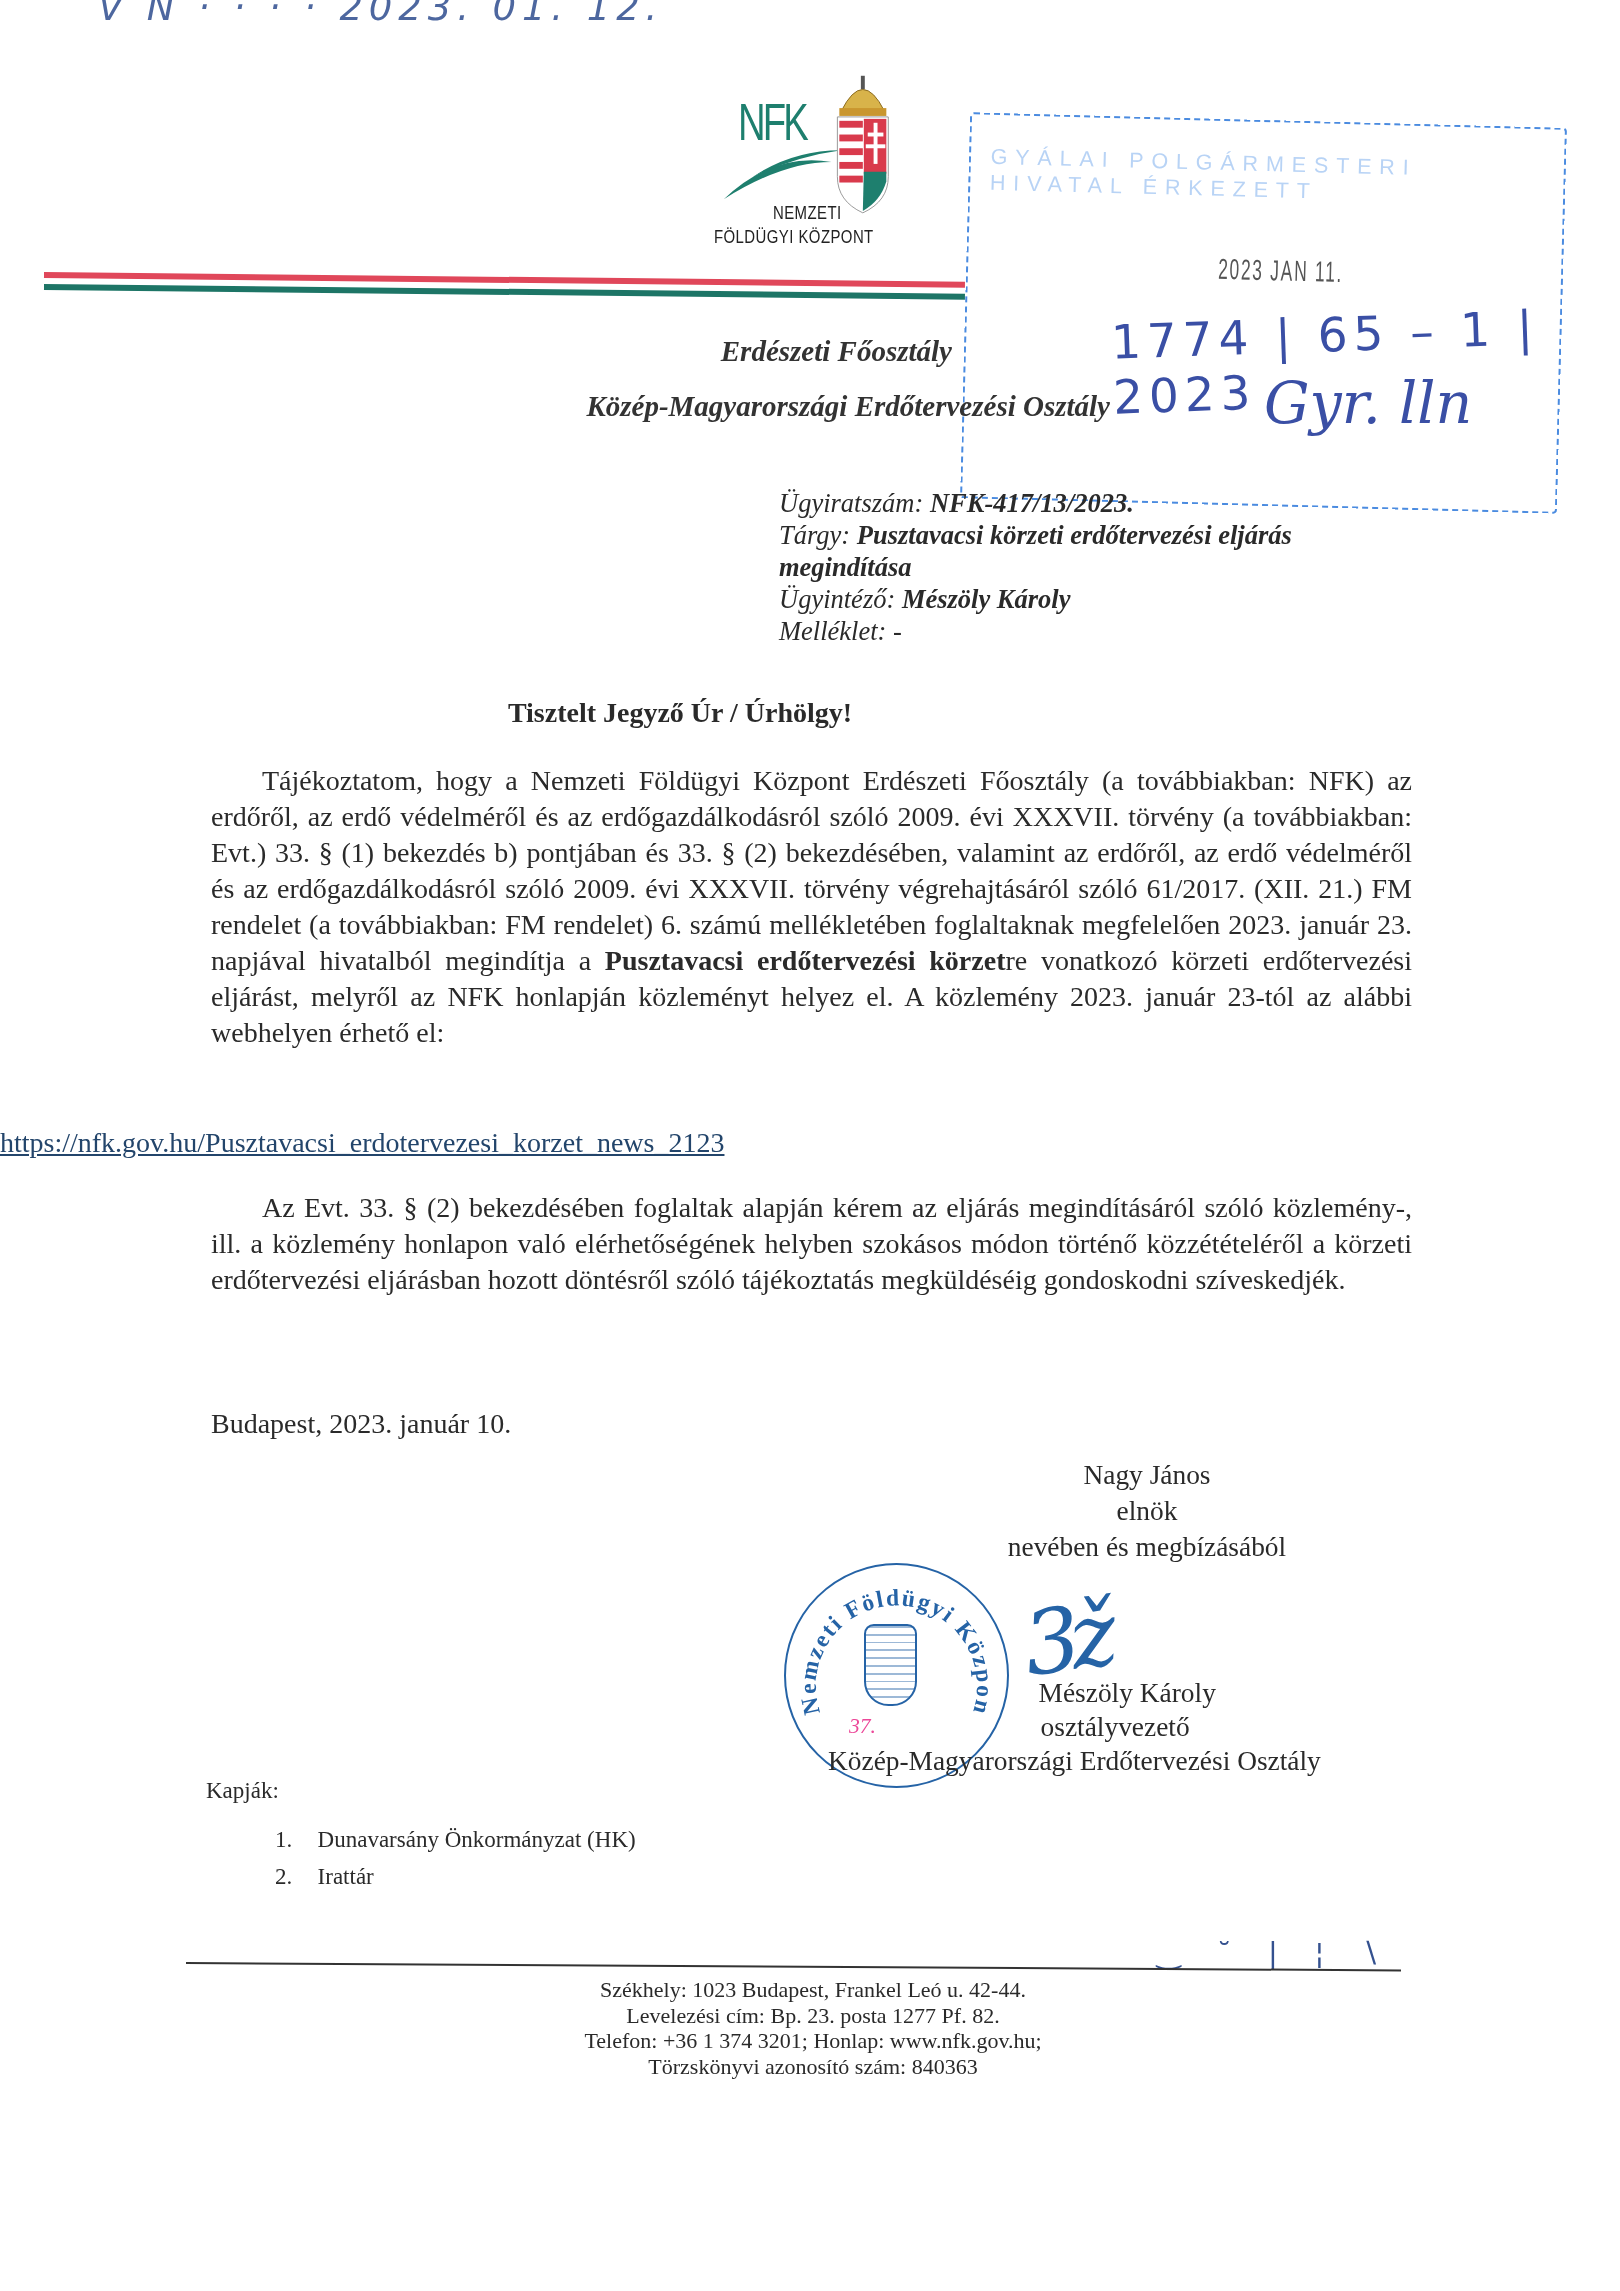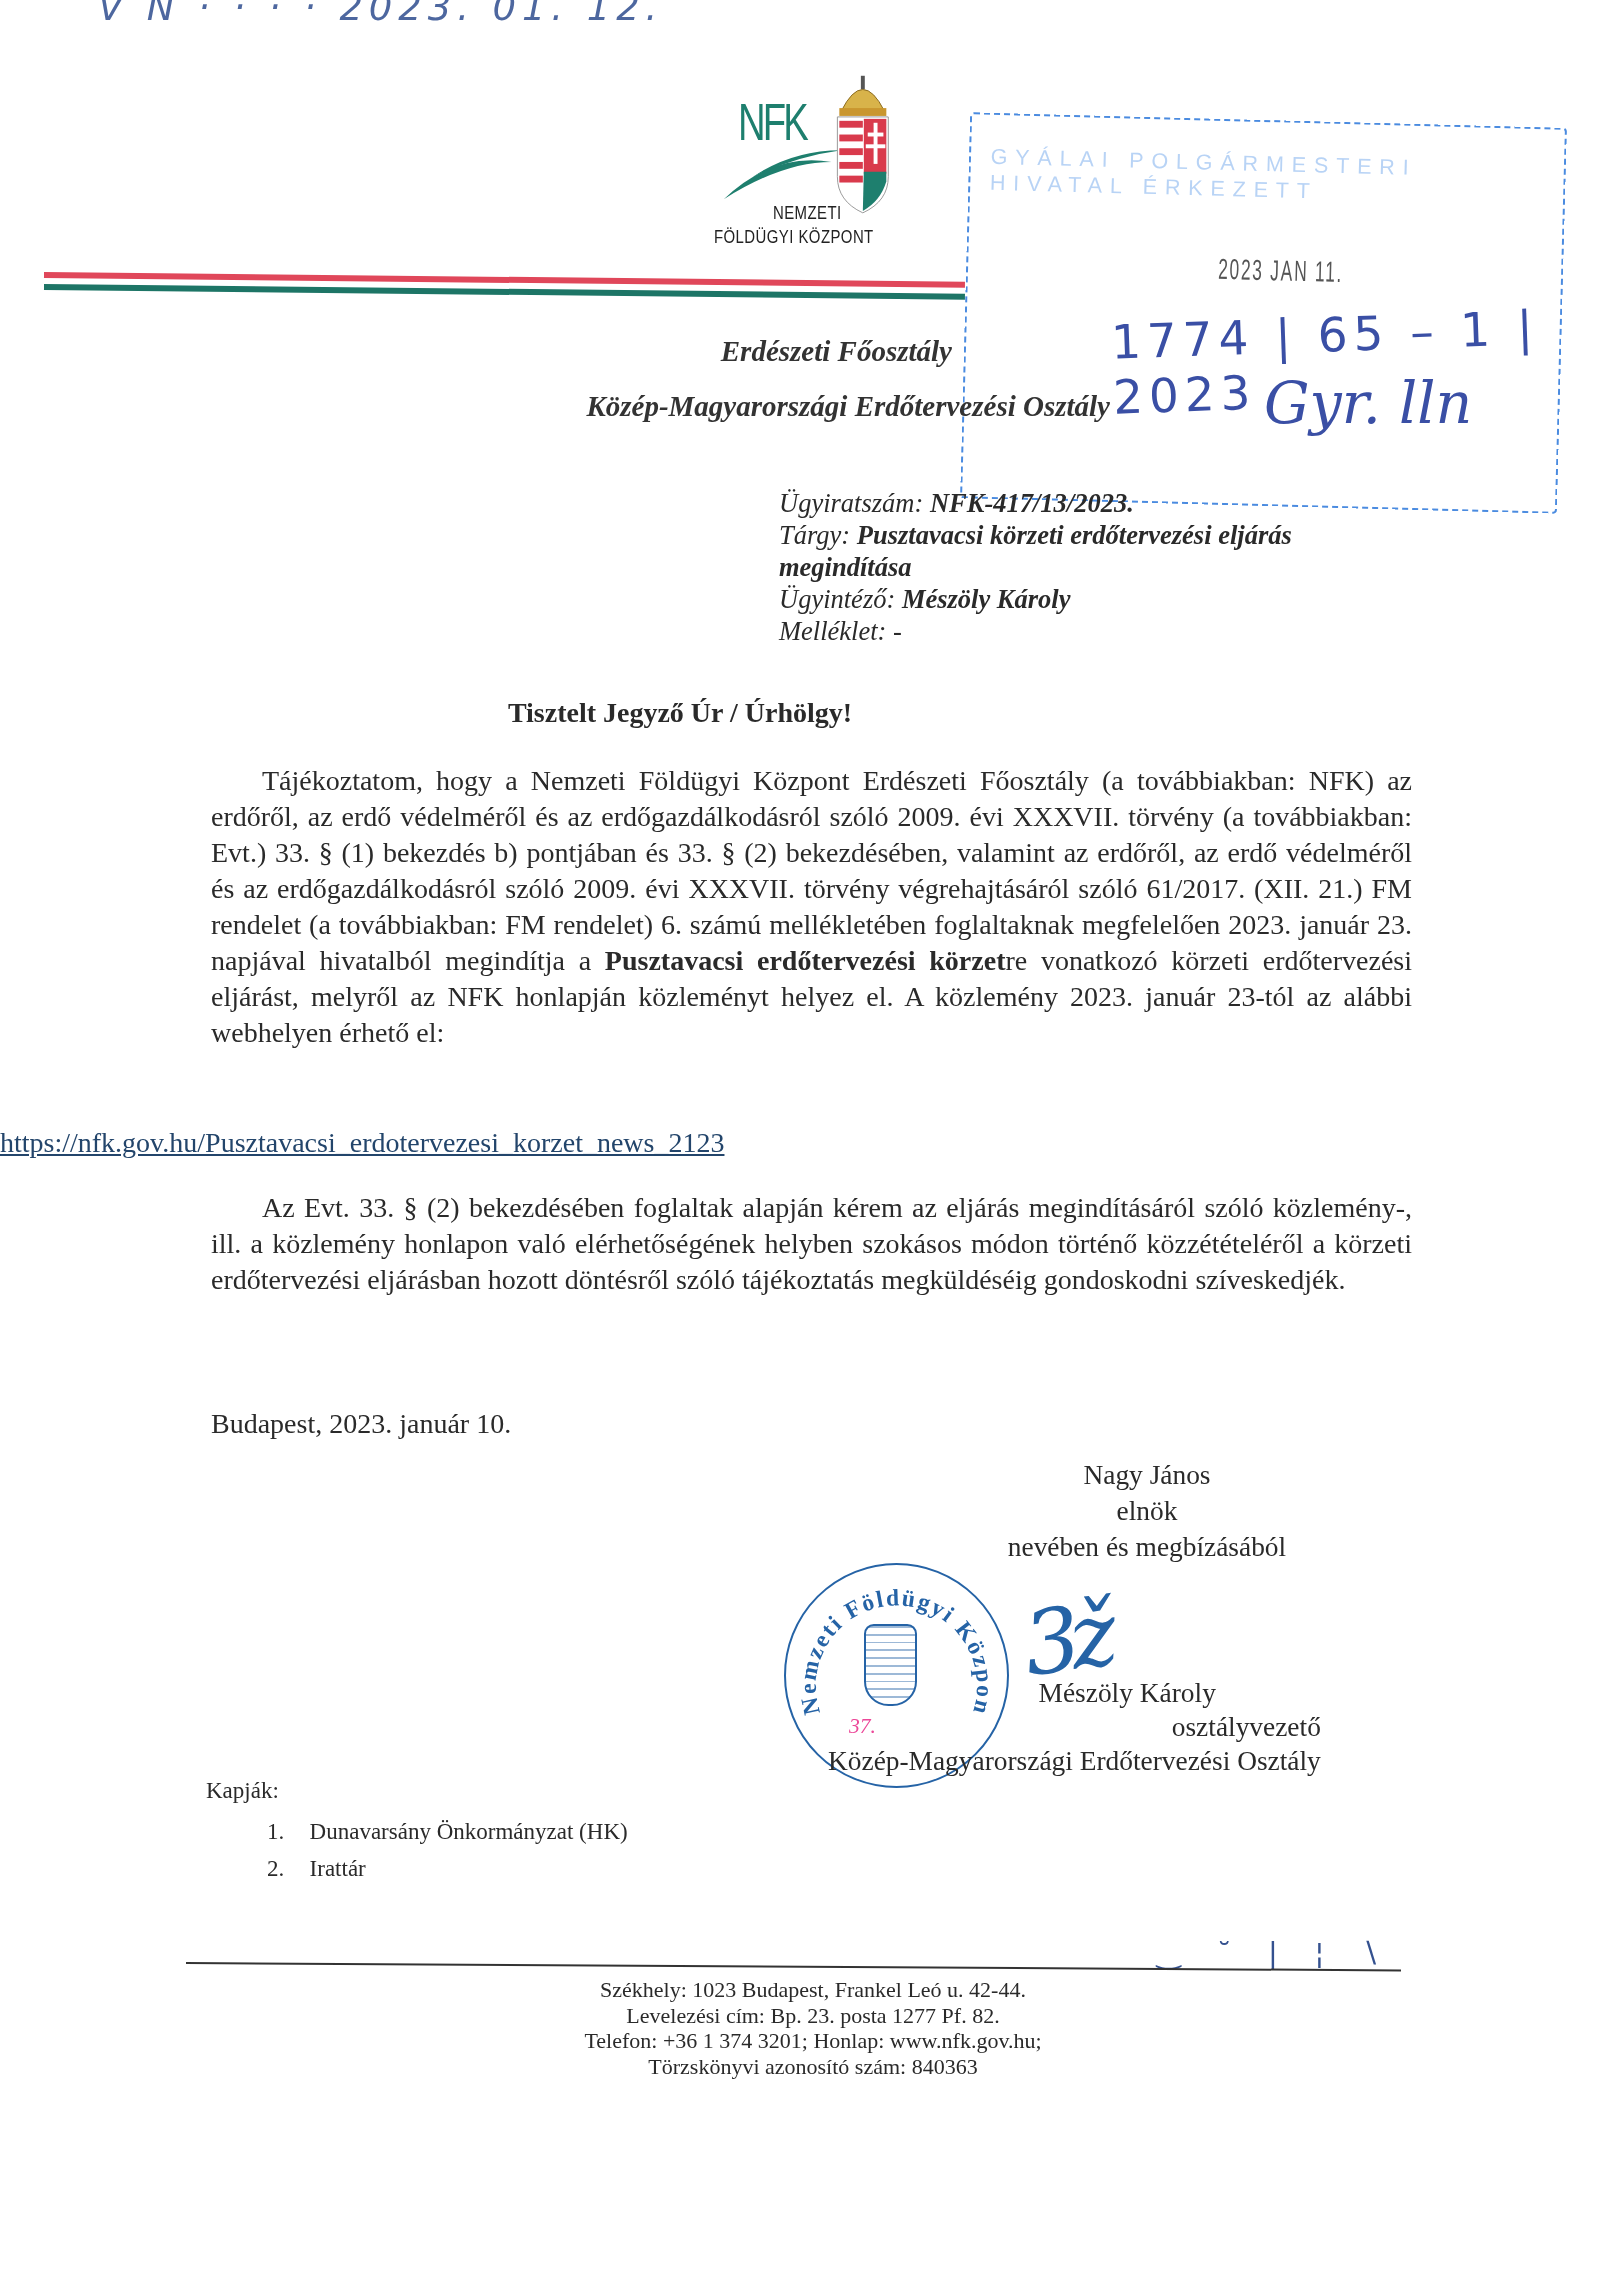--- a/index.html
+++ b/index.html
@@ -95,26 +95,26 @@
     position: absolute; left: 78px; top: 59px; width: 49px; height: 78px; border-radius: 9.8px 9.8px 24.5px 24.5px;
     border: 2.9px solid #2563a6; background: repeating-linear-gradient(0deg, transparent 0 5.9px, rgba(37,99,166,.45) 5.9px 7.8px);
   }
 
   .signature2 {
     left: 1024px; top: 1588px; font-family: "DejaVu Serif", serif; font-style: italic;
     font-size: 88px; color: #2563a6; letter-spacing: -9.8px; transform: rotate(-8deg);
   }
   .signer { left: 1019px; top: 1676px; font-size: 27.4px; line-height: 34px; }
   .signer .l1 { padding-left: 19.6px; }
-  .signer .l2 { padding-left: 21.6px; text-align: right; }
+  .signer .l2 { padding-left: 21.6px; }
   .signer .l3 { margin-left: -191px; }
 
   
   .kapjak { left: 206px; top: 1772px; font-size: 23px; line-height: 37px; }
-  .kapjak ol { margin: 4px; padding-left: 80px; }
+  .kapjak ol { margin: 12px; padding-left: 80px; }
   .kapjak li { padding-left: 19.6px; }
 
   
   .footer-rule { left: 186px; top: 1962px; width: 1215px; height: 2px; background: #333; transform: rotate(.35deg); transform-origin: left; }
   .footer-hand { left: 1157px; top: 1936px; font-family: "DejaVu Sans", sans-serif; font-size: 29px; color: #34518f; letter-spacing: 13.7px; }
   .footer {
     left: 176px; width: 1274px; top: 1977px; text-align: center; font-size: 22px; line-height: 25.5px; color: #2a2a2a;
   }
 </style>
 </head>

